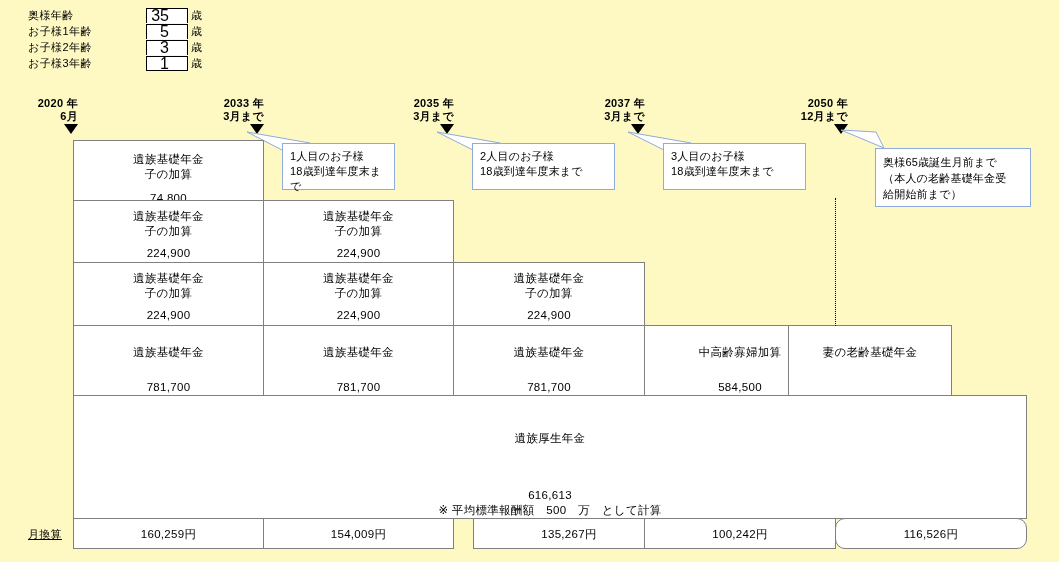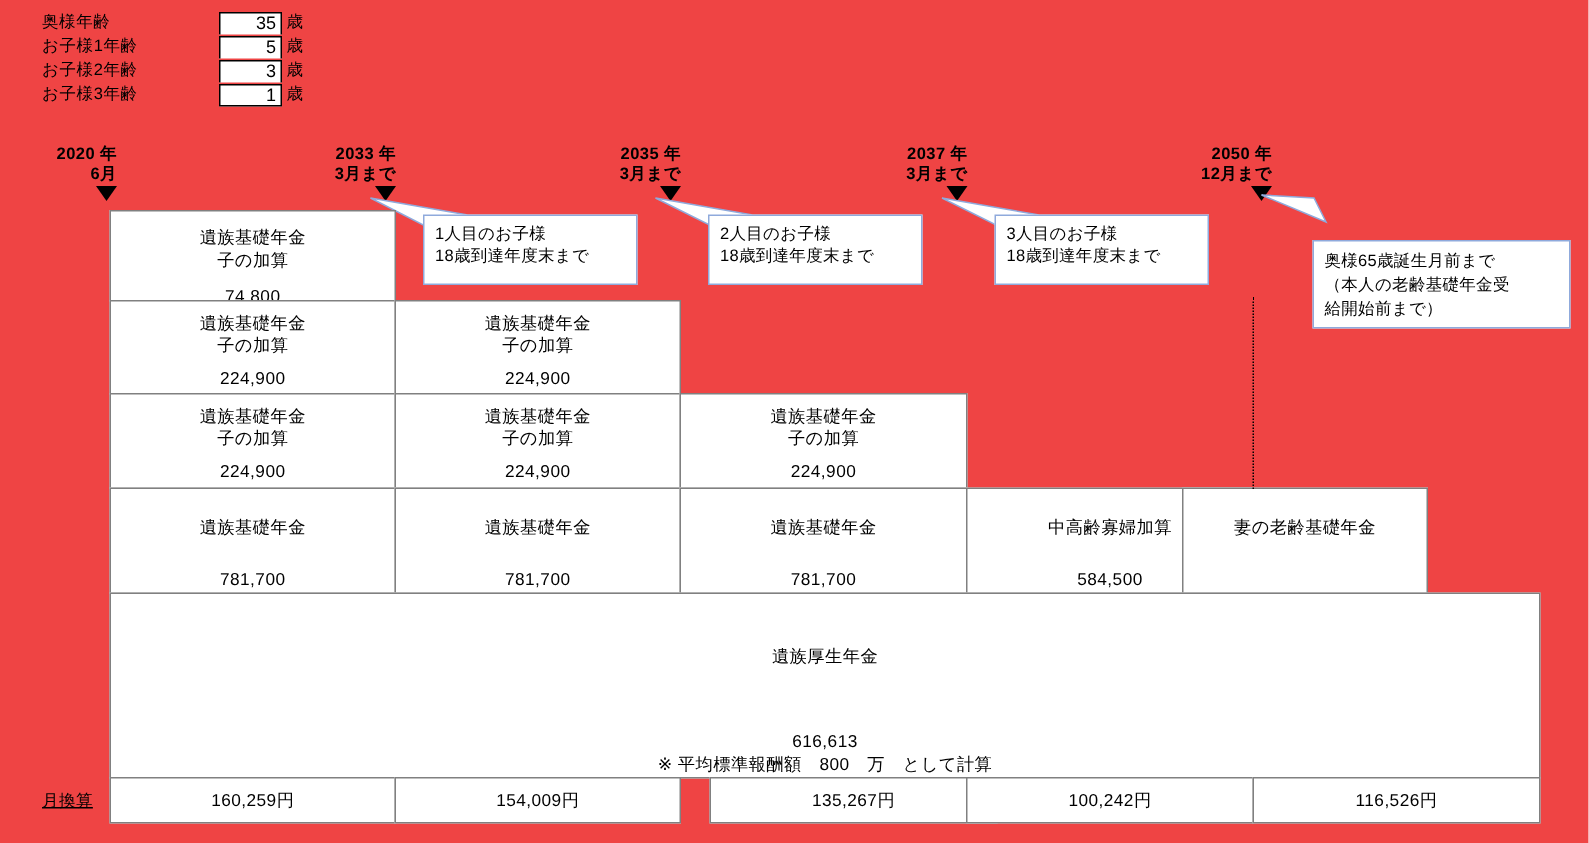--- a/index.html
+++ b/index.html
@@ -10,21 +10,21 @@
   }
   body {
     font-family: "Liberation Sans", "DejaVu Sans", sans-serif;
     color: #000000;
     -webkit-font-smoothing: none;
   }
   #canvas {
     position: relative;
     width: 1059px;
     height: 562px;
-    background: #ef4444;
+    background: #fef9c3;
     overflow: hidden;
   }
 
   
   .age-table { position: absolute; left: 28px; top: 8px; }
   .age-row {
     display: flex;
     align-items: center;
     height: 15px;
     margin-bottom: 1px;
@@ -34,24 +34,24 @@
     font-size: 11px;
     line-height: 15px;
     letter-spacing: 0.4px;
     white-space: nowrap;
   }
   .age-value {
     width: 42px;
     height: 15px;
     border: 1px solid #000000;
     border-bottom: none;
-    font-size: 12px;
+    font-size: 16px;
     line-height: 13px;
     text-align: right;
-    padding-right: 3px;
+    padding-right: 18px;
     box-sizing: border-box;
     background: #ffffff;
   }
   .age-row:last-child .age-value { border-bottom: 1px solid #000000; }
   .age-unit {
     font-size: 11px;
     line-height: 15px;
     padding-left: 3px;
     white-space: nowrap;
   }
@@ -226,27 +226,27 @@
 
     <polygon points="247,132 286,152 310,143" fill="#ffffff" stroke="#8FAADC" stroke-width="1"></polygon>
 
     <polygon points="437,132 477,152 500,143" fill="#ffffff" stroke="#8FAADC" stroke-width="1"></polygon>
 
     <polygon points="628,132 668,152 691,143" fill="#ffffff" stroke="#8FAADC" stroke-width="1"></polygon>
 
     <polygon points="841,130 884,148 876,132" fill="#ffffff" stroke="#8FAADC" stroke-width="1"></polygon>
   </svg>
 
-  <div class="callout" style="left:282px; top:143px; width:143px; height:47px;">1人目のお子様
+  <div class="callout" style="left:282px; top:143px; width:113px; height:47px;">1人目のお子様
 18歳到達年度末まで</div>
   <div class="callout" style="left:472px; top:143px; width:143px; height:47px;">2人目のお子様
 18歳到達年度末まで</div>
   <div class="callout" style="left:663px; top:143px; width:143px; height:47px;">3人目のお子様
 18歳到達年度末まで</div>
-  <div class="callout" style="left:875px; top:160px; width:172px; height:59px; line-height:16px;">奥様65歳誕生月前まで
+  <div class="callout" style="left:875px; top:148px; width:156px; height:59px; line-height:16px;">奥様65歳誕生月前まで
 （本人の老齢基礎年金受
 給開始前まで）</div>
 
   <div class="cell r1" style="left:73px; top:140px; width:191px; height:61px;">
     <div class="title">遺族基礎年金
 子の加算</div>
     <div class="amount">74,800</div>
   </div>
 
   <div class="cell r2" style="left:73px; top:200px; width:191px; height:63px;">
@@ -293,36 +293,36 @@
     <div class="amount">584,500</div>
   </div>
   <div class="cell r4" style="left:788px; top:325px; width:164px; height:71px;gap:28px;">
     <div class="title">妻の老齢基礎年金</div>
     <div class="amount">781,700</div>
   </div>
 
   <div class="cell big" style="left:73px; top:395px; width:954px; height:124px;">
     <div class="title">遺族厚生年金</div>
     <div class="amount">616,613</div>
-    <div class="note">※ 平均標準報酬額　800　万　として計算</div>
+    <div class="note">※ 平均標準報酬額　500　万　として計算</div>
   </div>
 
   <div class="dotted-divider" style="left:835px; top:198px; height:128px;"></div>
 
   <div class="month-label" style="left:28px; top:528px;text-decoration:underline;">月換算</div>
 
   <div class="cell month" style="left:73px; top:518px; width:191px; height:31px;justify-content:center;">
     <div class="amount">160,259円</div>
   </div>
   <div class="cell month" style="left:263px; top:518px; width:191px; height:31px;">
     <div class="amount">154,009円</div>
   </div>
   <div class="cell month" style="left:453px; top:518px; width:192px; height:31px;margin-left:20px;">
     <div class="amount">135,267円</div>
   </div>
   <div class="cell month" style="left:644px; top:518px; width:192px; height:31px;">
     <div class="amount">100,242円</div>
   </div>
-  <div class="cell month" style="left:835px; top:518px; width:192px; height:31px;">
+  <div class="cell month" style="left:835px; top:518px; width:192px; height:31px;border-radius:10px;">
     <div class="amount">116,526円</div>
   </div>
 
 </div>
 
 </body></html>

